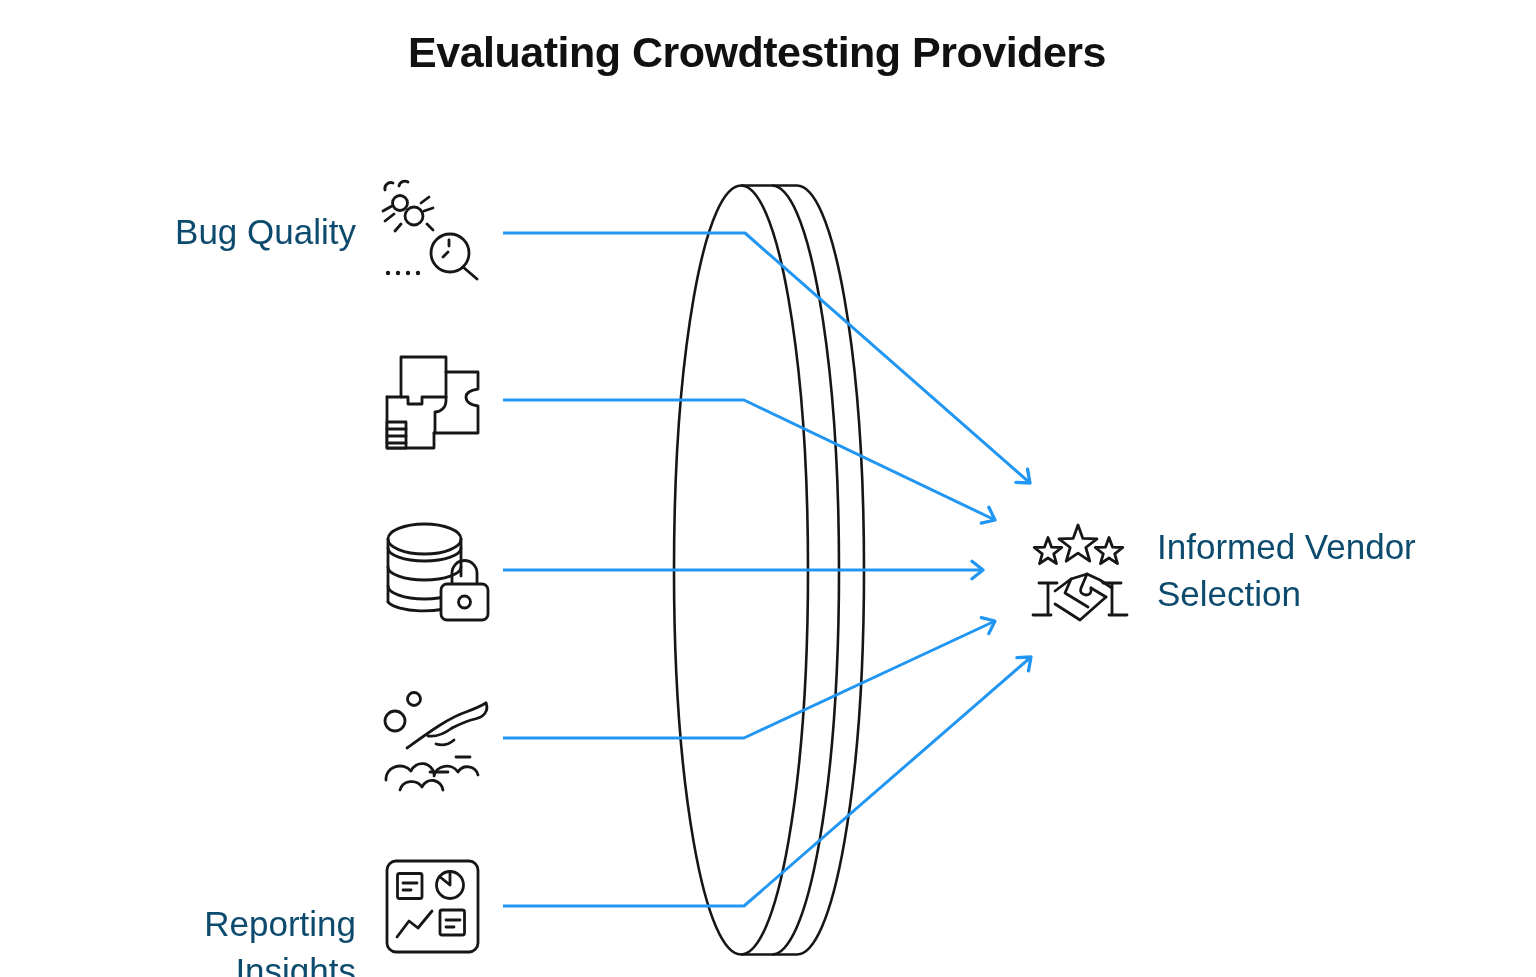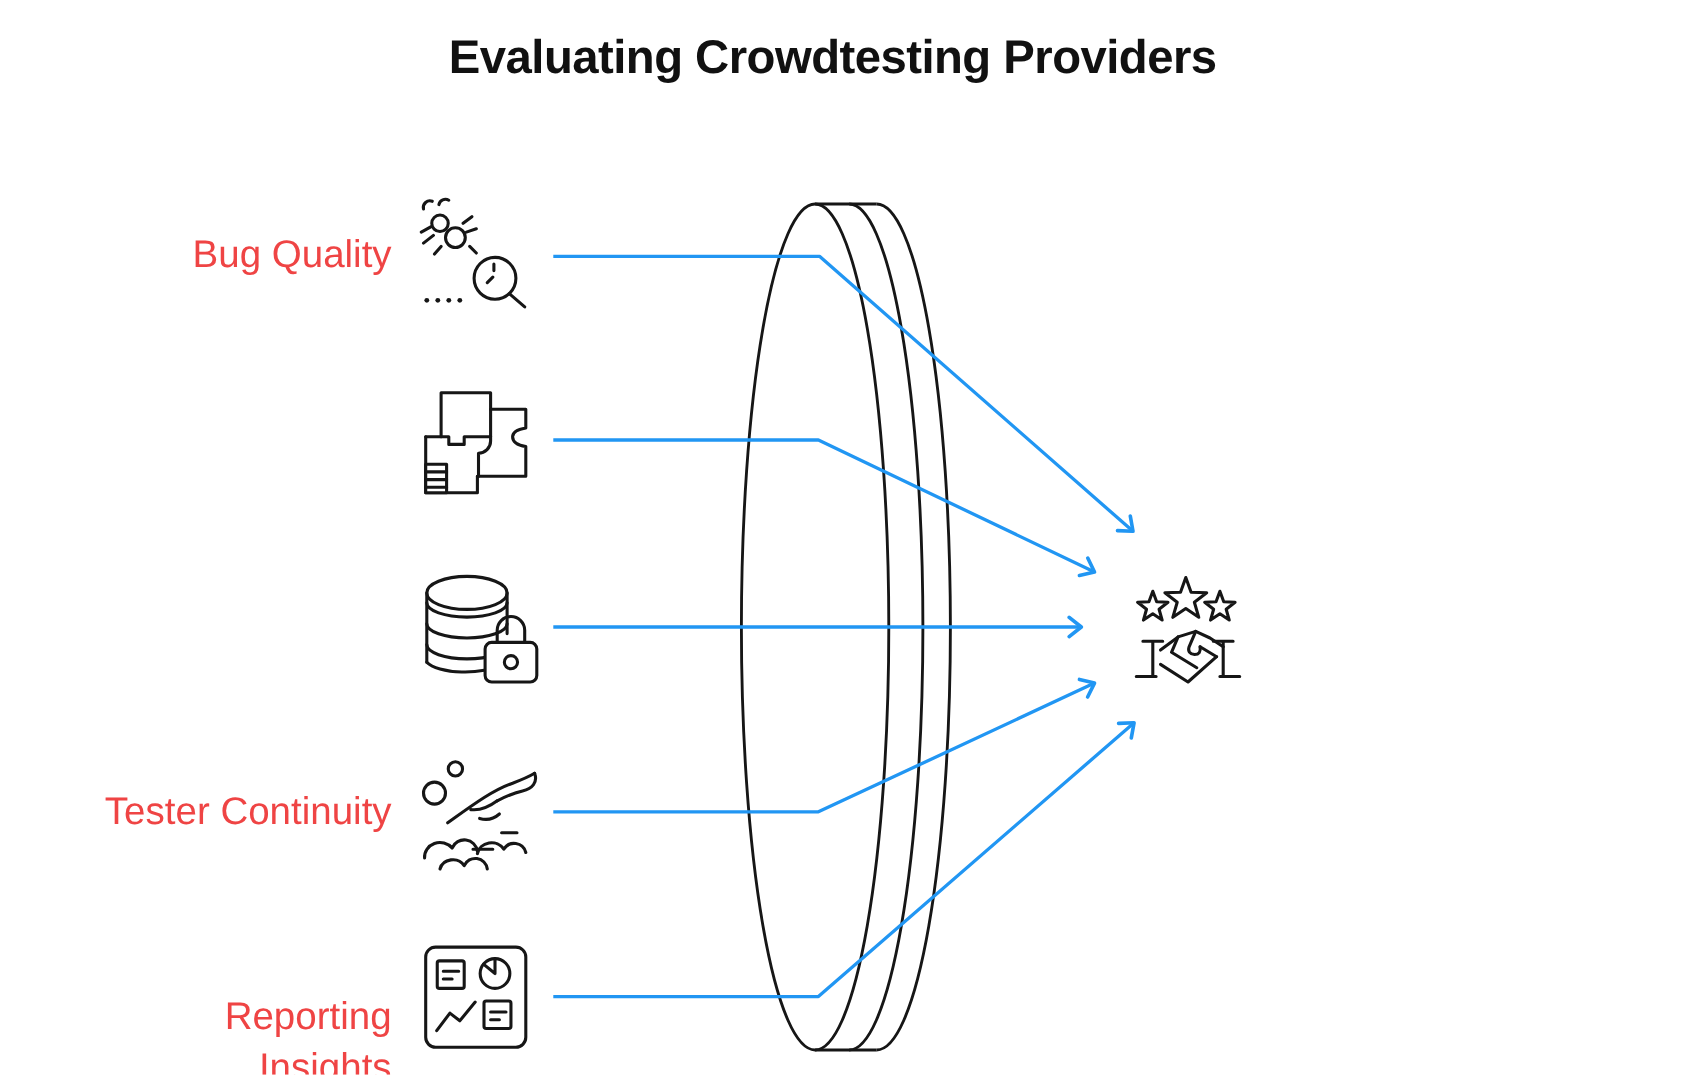--- a/index.html
+++ b/index.html
@@ -1,21 +1,21 @@
 <!DOCTYPE html>
 <html><head>
 <meta charset="utf-8">
 <style>
   html,body{margin:0;padding:0;background:#fff;}
   .canvas{position:relative;width:1536px;height:977px;background:#ffffff;
           font-family:"Liberation Sans",sans-serif;overflow:hidden;}
   .title{position:absolute;top:28px;left:0;width:1514px;text-align:center;
          font-size:43px;font-weight:700;color:#111;letter-spacing:-0.5px;}
   .gfx{position:absolute;left:0;top:0;}
-  .label{position:absolute;font-size:35px;line-height:47px;color:#ef4444;white-space:pre-line;}
+  .label{position:absolute;font-size:35px;line-height:47px;color:#0c4a6e;white-space:pre-line;}
   .factor{right:1180px;text-align:right;}
   .f1{top:208px}.f2{top:355px}.f3{top:523px}.f4{top:714px}.f5{top:900px}
   .outcome{left:1157px;top:523px;text-align:left;}
 </style>
 </head>
 <body>
 
 <div class="canvas">
 
   <svg class="gfx" width="1536" height="977" viewBox="0 0 1536 977">
@@ -117,17 +117,18 @@
           <path d="M 1087 574 L 1081 588 Q 1079 594 1086 595 Q 1092 595 1091 588"></path>
           <path d="M 1106 597 L 1091 588"></path>
         </g>
       </g>
     </g>
   </svg>
 
   <div class="title">Evaluating Crowdtesting Providers</div>
 
   <div class="label factor f1">Bug Quality</div>
-  <div class="label factor f4">Tester Continuity</div>
   <div class="label factor f5">Reporting
 Insights</div>
 
+  <div class="label outcome">Informed Vendor
+Selection</div>
 </div>
 
 </body></html>

